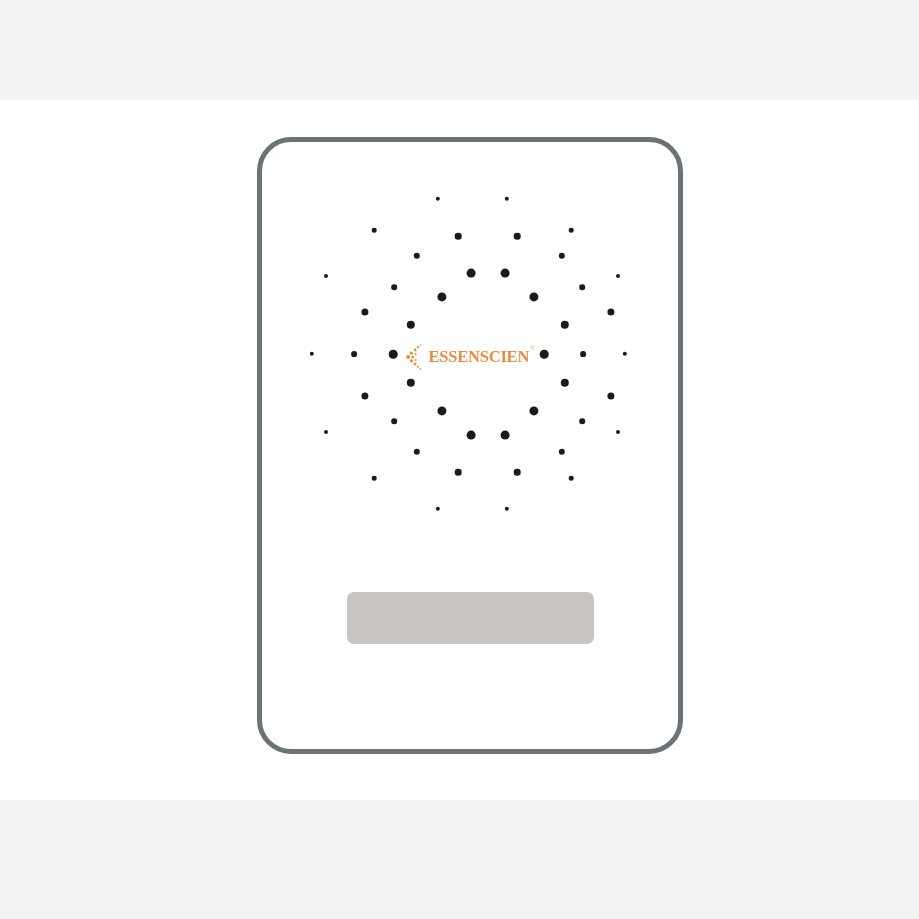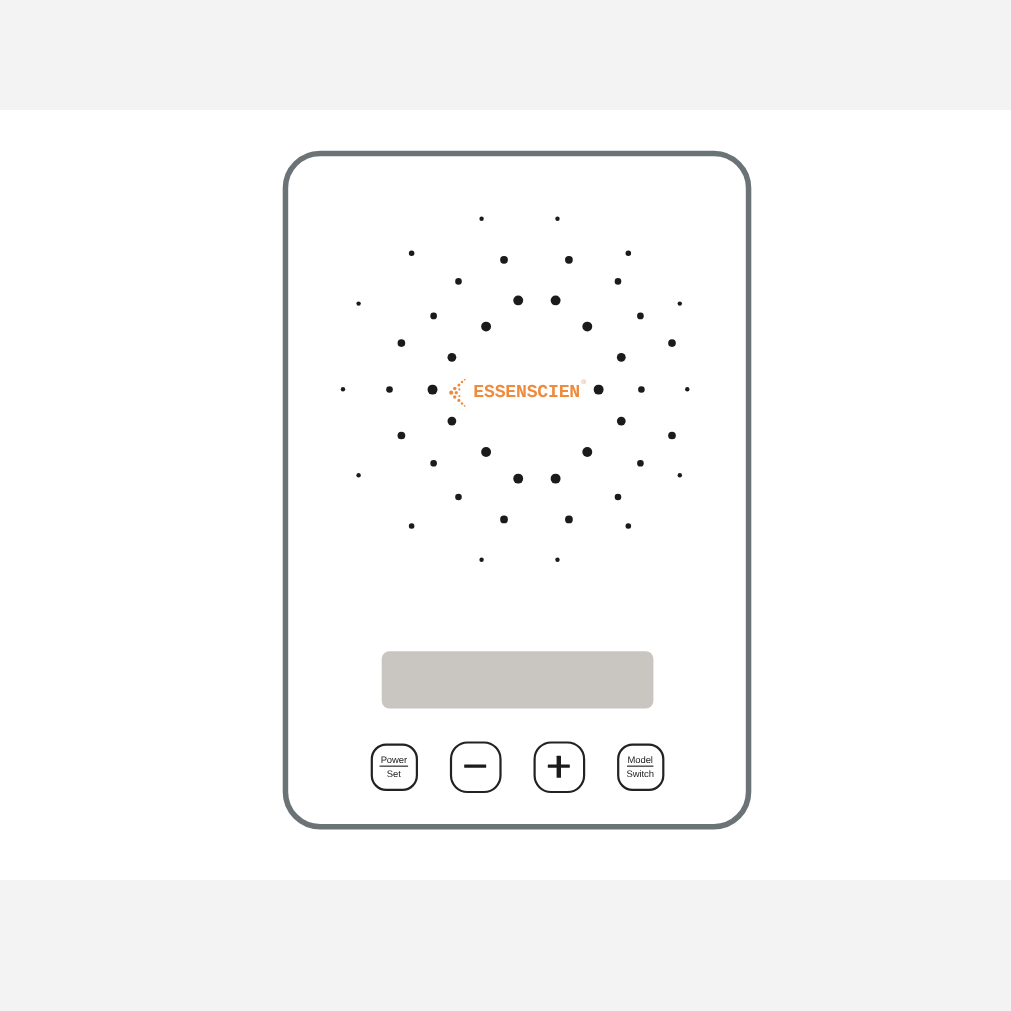--- a/index.html
+++ b/index.html
@@ -71,21 +71,21 @@
     justify-content: center;
     gap: 1px;
   }
   #brand-mark {
     width: 22px;
     height: 26px;
     flex: 0 0 auto;
     display: block;
   }
   #brand-text {
-    font-family: Liberation Mono, monospace;
+    font-family: Liberation Serif, serif;
     font-size: 16.5px;
     font-weight: bold;
     letter-spacing: -0.2px;
     color: #ee8b3c;
     line-height: 1;
     white-space: nowrap;
   }
   #brand-tm {
     font-size: 6px;
     color: #f0a060;
@@ -277,41 +277,15 @@
           <circle cx="10.6" cy="16.0" r="1.0"></circle>
         </g>
       </svg>
       <span id="brand-text">ESSENSCIEN</span>
       <span id="brand-tm">®</span>
     </div>
 
 
     <div id="lcd"></div>
 
-    <div id="button-row">
-
-      <div class="btn">
-        <span class="btn-line top">Power</span>
-        <span class="btn-line bottom">Set</span>
-      </div>
-
-      <div class="btn big">
-        <span class="glyph">
-            <i class="h"></i>
-          </span>
-      </div>
-
-      <div class="btn big">
-        <span class="glyph">
-            <i class="h"></i>
-            <i class="v"></i>
-          </span>
-      </div>
-
-      <div class="btn">
-        <span class="btn-line top">Model</span>
-        <span class="btn-line bottom">Switch</span>
-      </div>
-
-    </div>
 
   </div>
 </div>
 
 </body></html>

